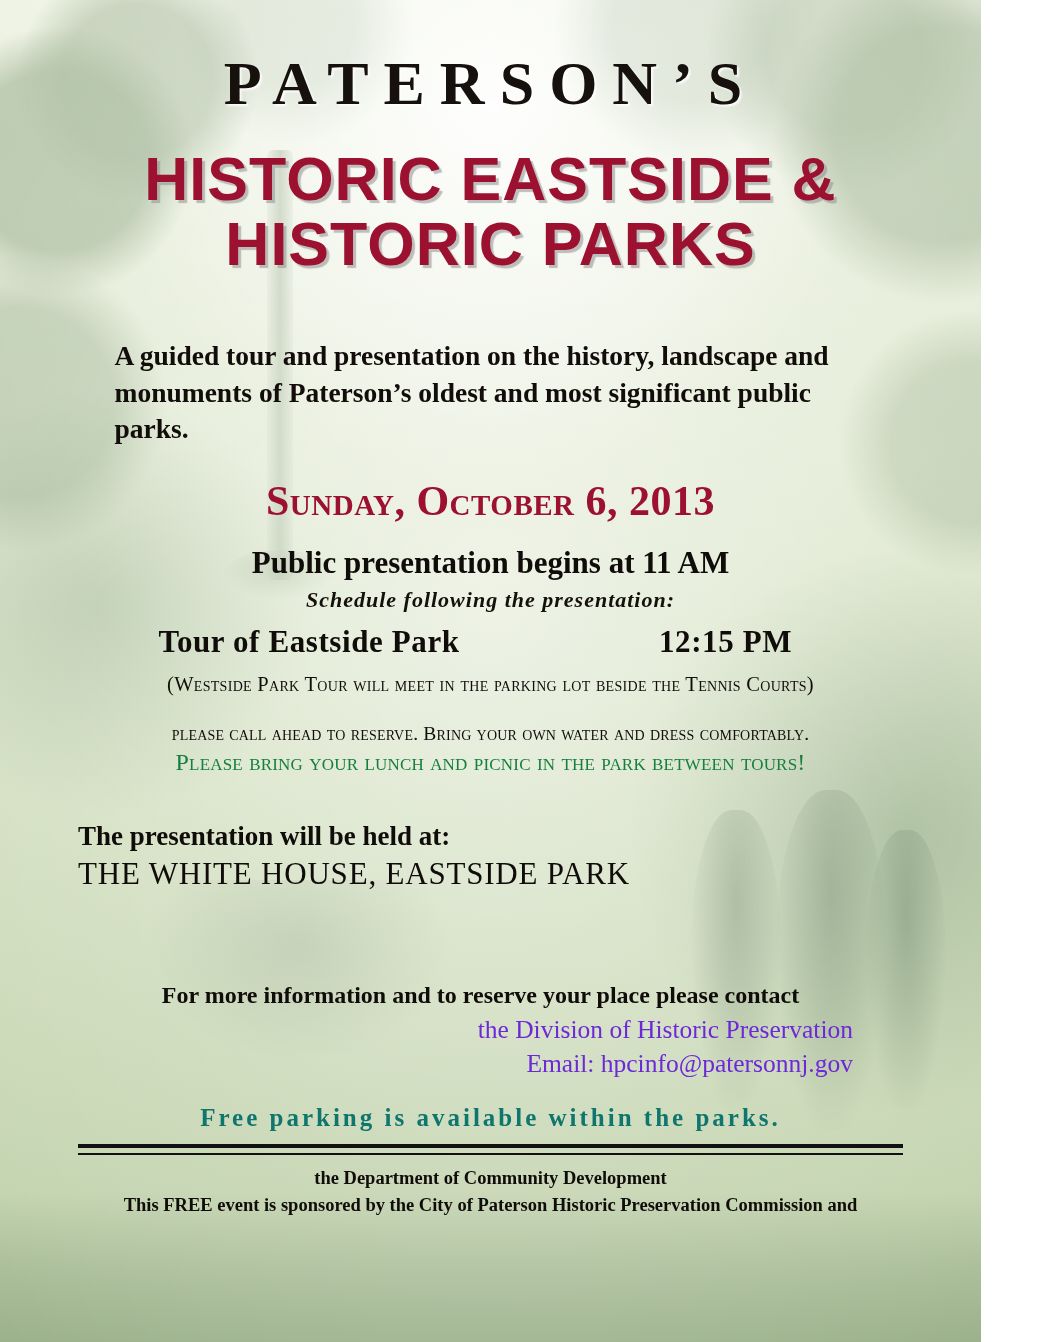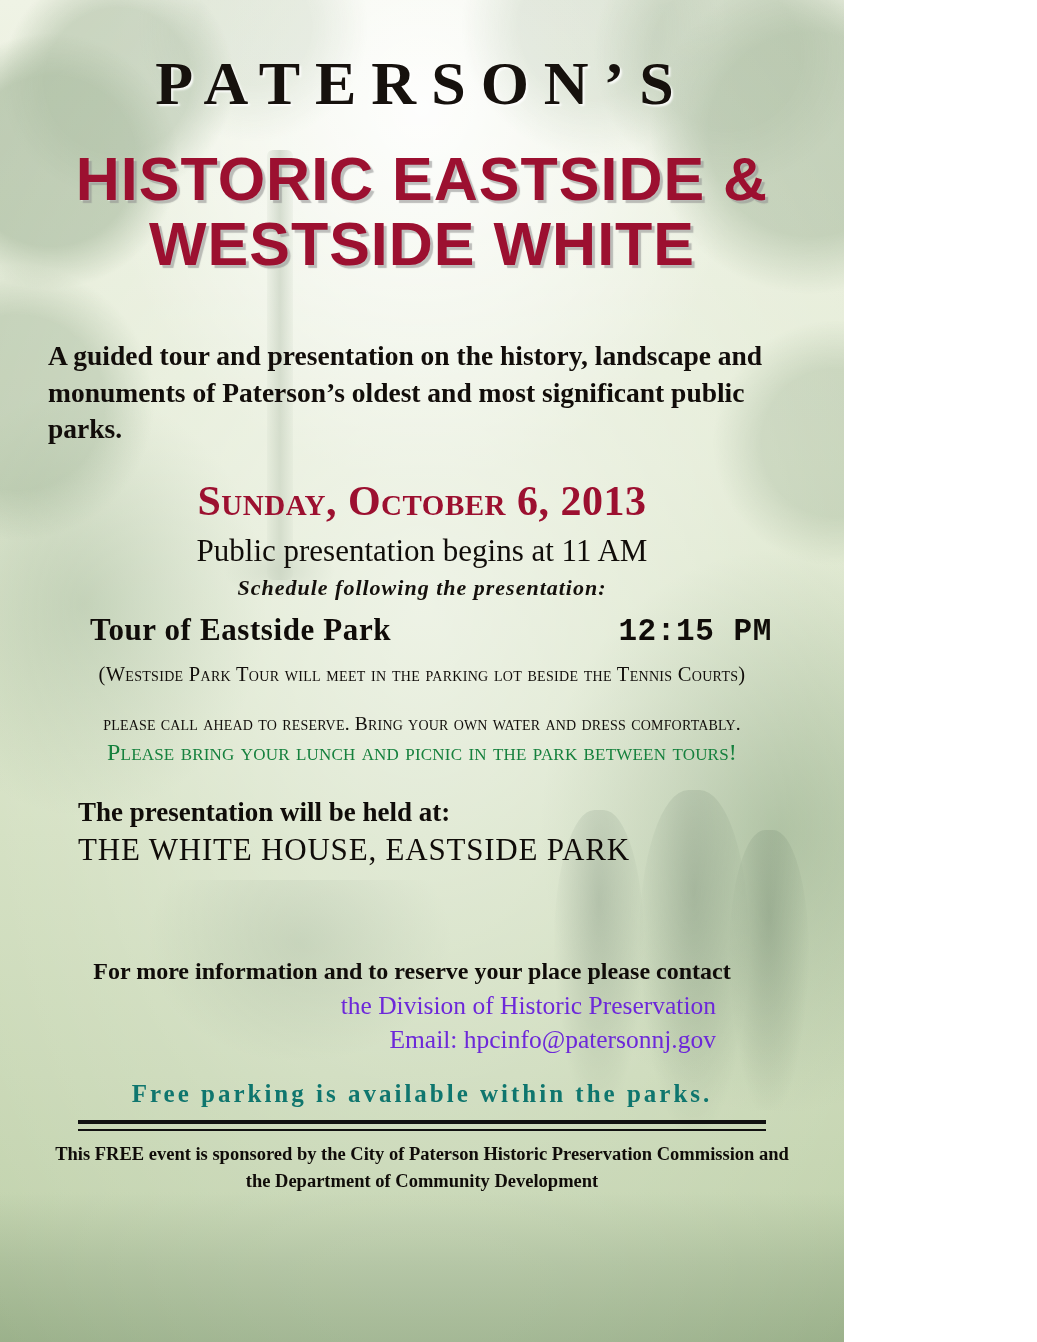--- a/index.html
+++ b/index.html
@@ -9,21 +9,21 @@
   body {
     width: 1037px;
     height: 1342px;
     font-family: "Liberation Serif", serif;
     background: #ffffff;
     overflow: hidden;
   }
 
   .poster {
     position: relative;
-    width: 844px;
+    width: 981px;
     height: 1342px;
     background: #e9eeda;
     overflow: hidden;
   }
 
   
   .bg {
     position: absolute;
     inset: 0;
     background:
@@ -150,23 +150,23 @@
     margin-top: 30px;
     letter-spacing: .5px;
   }
   .smallcap {
     font-variant: small-caps;
   }
 
   .presentation {
     text-align: center;
     font-size: 31px;
-    font-weight: normal;
-    color: #100c09;
-    margin-top: 8px;
+    font-weight: bold;
+    color: #100c09;
+    margin-top: 20px;
   }
   .schedule-note {
     text-align: center;
     font-style: italic;
     font-weight: bold;
     font-size: 22px;
     letter-spacing: 1px;
     color: #14100c;
     margin-top: 6px;
   }
@@ -178,21 +178,21 @@
   .tour-row {
     display: flex;
     align-items: baseline;
     font-size: 31px;
     font-weight: bold;
     color: #100c09;
     letter-spacing: .6px;
     line-height: 1.35;
   }
   .tour-name { width: 430px; padding-left: 18px; }
-  .tour-time { flex: 1; text-align: right; padding-left: 22px; font-family: Liberation Mono, monospace; }
+  .tour-time { flex: 1; text-align: center; padding-left: 22px; }
 
   .meet-note {
     text-align: center;
     font-size: 20.5px;
     font-variant: small-caps;
     letter-spacing: .3px;
     color: #110d0a;
     margin-top: 10px;
   }
 
@@ -207,21 +207,21 @@
   .lunch {
     text-align: center;
     font-size: 24px;
     font-variant: small-caps;
     color: #15803d;
     margin-top: 4px;
     letter-spacing: .2px;
   }
 
   .venue-block {
-    margin-top: 31px;
+    margin-top: 45px;
     padding-left: 38px;
   }
   .venue-lead {
     font-size: 27px;
     font-weight: bold;
     color: #100c09;
   }
   .venue-name {
     font-size: 31px;
     color: #100c09;
@@ -287,21 +287,21 @@
     <span></span>
     <span></span>
   </div>
   <div class="bg-bottom"></div>
   <div class="bg-vignette"></div>
 
   <div class="content">
 
     <div class="title-line1">PATERSON’S</div>
     <div class="title-line2">HISTORIC EASTSIDE &amp;</div>
-    <div class="title-line3">WESTSIDE WHITE</div>
+    <div class="title-line3">HISTORIC PARKS</div>
 
     <div class="intro">A guided tour and presentation on the history, landscape and monuments of Paterson’s oldest and most significant public parks.</div>
 
     <div class="date smallcap">Sunday, October 6, 2013</div>
 
     <div class="presentation">Public presentation begins at 11 AM</div>
     <div class="schedule-note">Schedule following the presentation:</div>
 
     <div class="tours">
       <div class="tour-row">
@@ -326,18 +326,18 @@
         <div>the Division of Historic Preservation</div>
         <div>Email: hpcinfo@patersonnj.gov</div>
       </div>
     </div>
 
     <div class="parking">Free parking is available within the parks.</div>
 
     <div class="rules"></div>
 
     <div class="sponsor">
+      <div>the Department of Community Development</div>
       <div>This FREE event  is sponsored by the City of Paterson Historic Preservation Commission and</div>
-      <div>the Department of Community Development</div>
     </div>
 
   </div>
 </div>
 
 </body></html>

